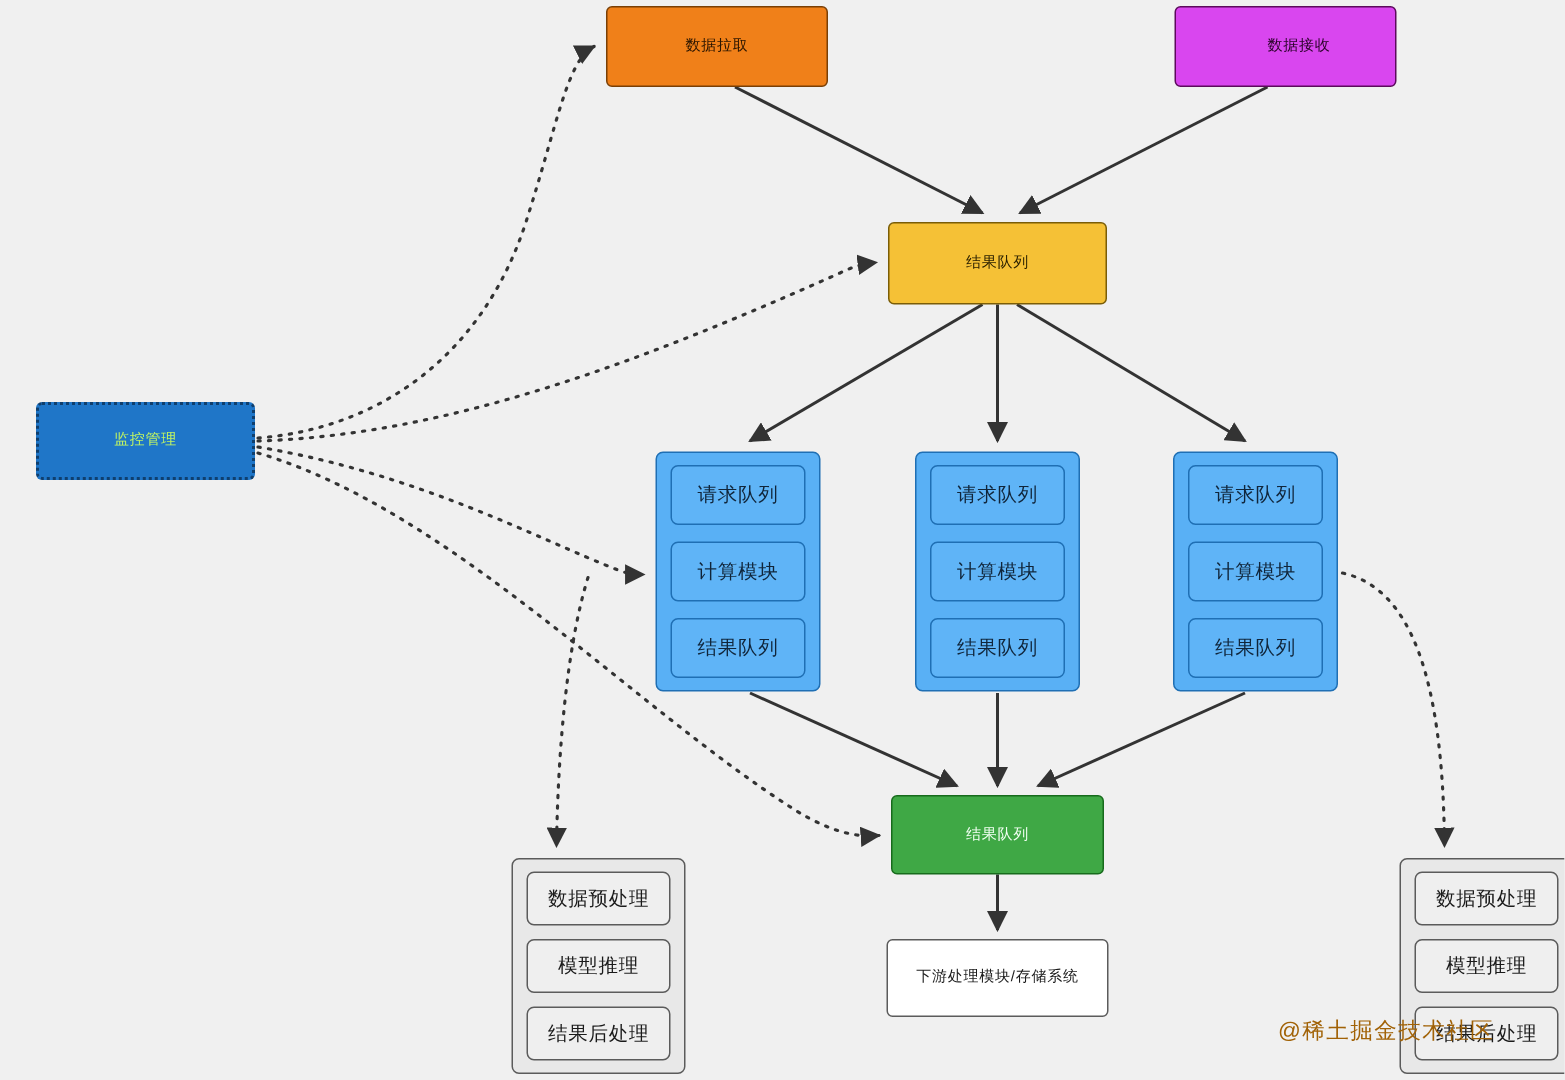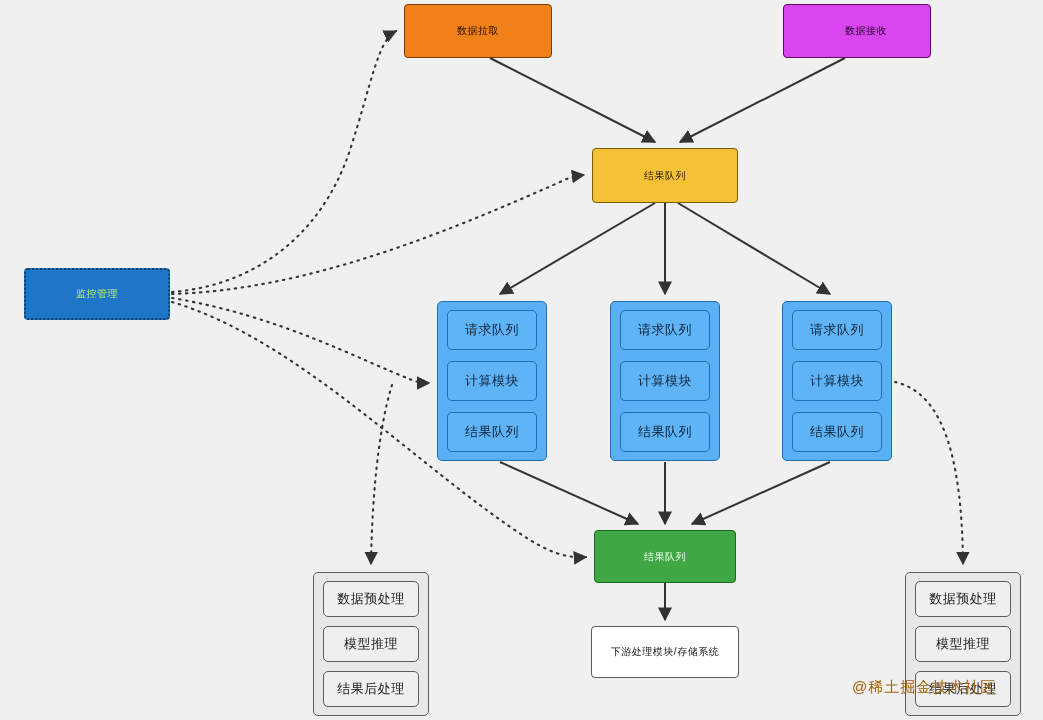--- a/index.html
+++ b/index.html
@@ -82,20 +82,21 @@
     position: absolute;
     box-sizing: border-box;
     border-radius: 5px;
     border: 1.8px solid #5b5b5b;
     background: #e8e8e8;
     padding: 8px 9px;
     display: flex;
     flex-direction: column;
     justify-content: space-between;
     z-index: 3;
+    margin-left: 28px;
   }
   .cluster-gray .sub {
     box-sizing: border-box;
     height: 36px;
     border-radius: 5px;
     border: 1.6px solid #5b5b5b;
     background: #efefef;
     display: flex;
     align-items: center;
     justify-content: center;

